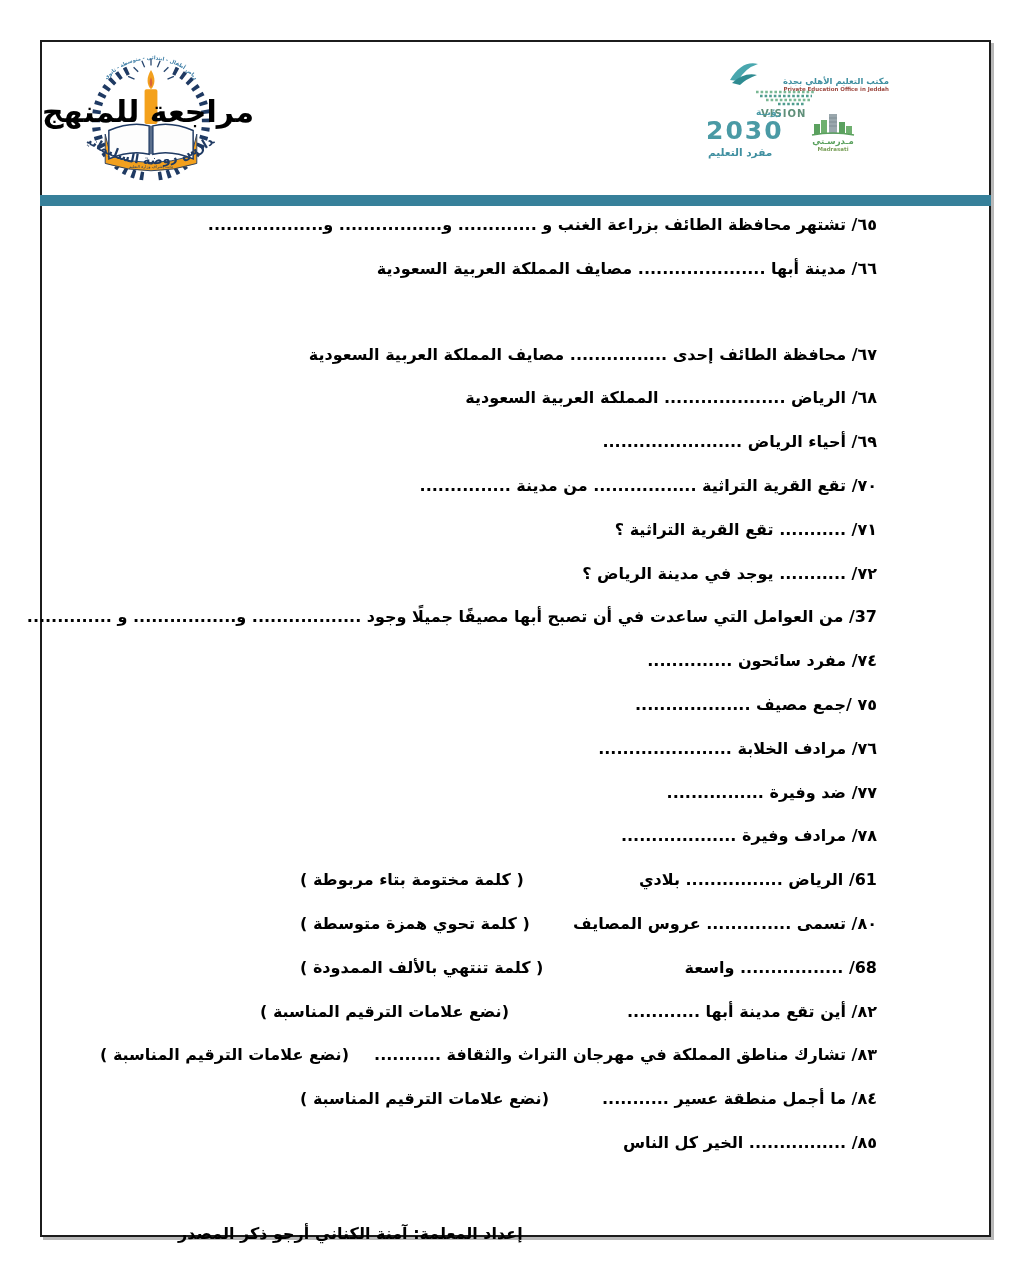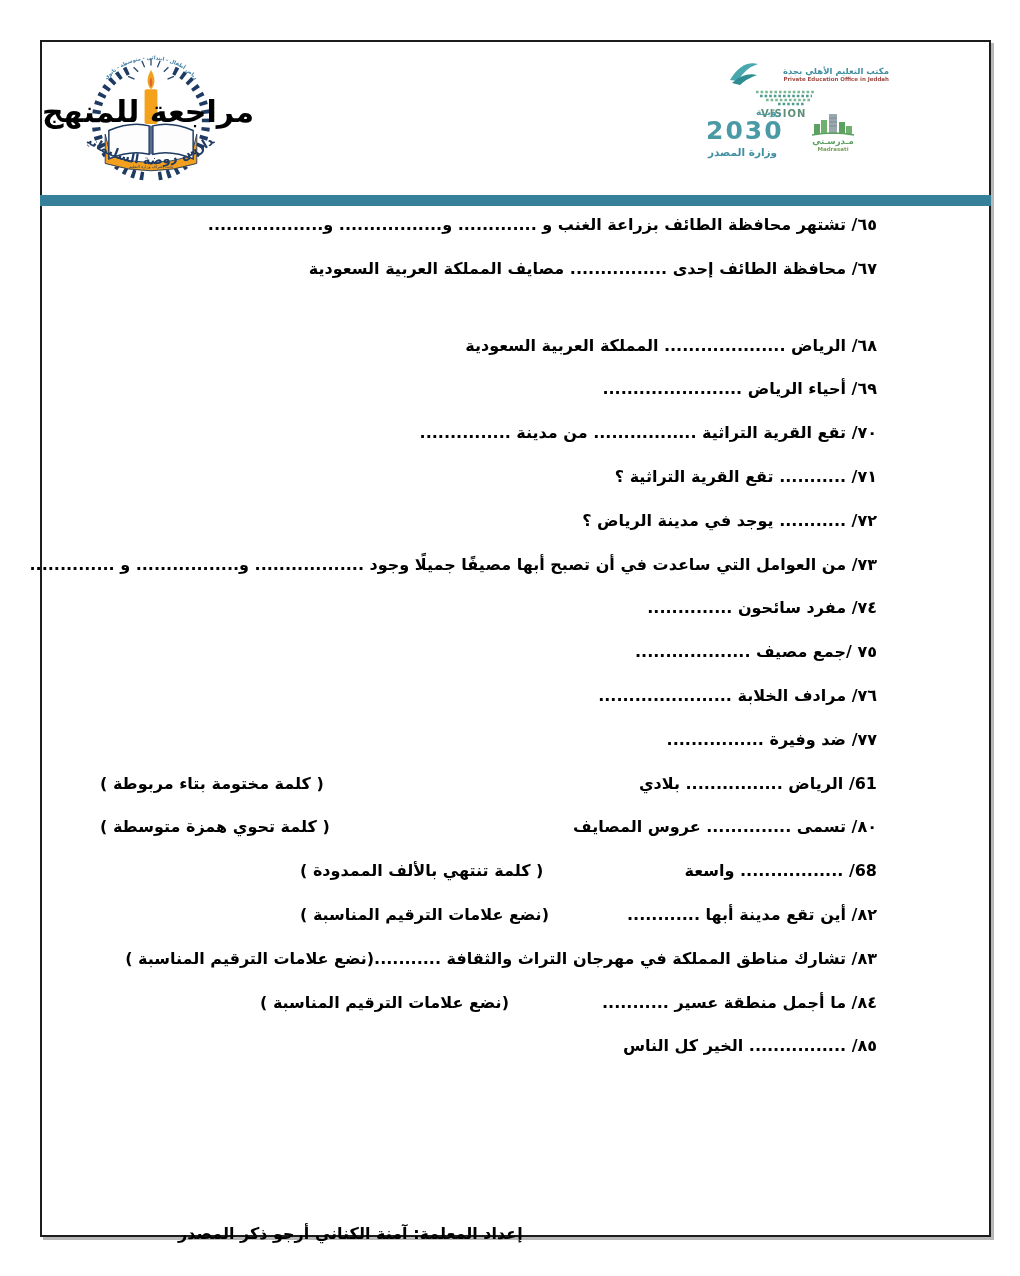--- a/index.html
+++ b/index.html
@@ -15,21 +15,21 @@
   }
   
   .school-logo { position:absolute; left:33px; top:6px; width:152px; height:142px; }
   .school-logo svg { width:100%; height:100%; }
   .doc-title {
     position:absolute; top:52px; left:0; right:0; text-align:left;
     font-size:30px; font-weight:bold; direction:rtl; letter-spacing:0;
   }
   .gov-logo { position:absolute; left:648px; top:14px; width:200px; height:112px; font-weight:bold; }
   .office-icon { position:absolute; left:38px; top:2px; width:32px; height:30px; }
-  .office-text { position:absolute; left:74px; top:10px; width:125px; direction:rtl; text-align:right; }
+  .office-text { position:absolute; left:74px; top:20px; width:125px; direction:rtl; text-align:right; }
   .office-ar { font-size:8.5px; color:#3f8fa0; white-space:nowrap; }
   .office-en { font-size:5.5px; color:#9e4a42; direction:ltr; white-space:nowrap; }
   .map-dots { position:absolute; left:64px; top:34px; width:62px; height:18px; }
   .vision-en { position:absolute; left:32px; top:52px; font-size:10px; color:#5f8f79; letter-spacing:1px;margin-left:39px; }
   .vision-ar { position:absolute; left:66px; top:51px; font-size:9px; color:#4a9aa5; direction:rtl; }
   .vision-year { position:absolute; left:16px; top:60px; font-size:25px; color:#4a9aa5; letter-spacing:2px; }
   .ministry { position:absolute; left:18px; top:90px; font-size:10.5px; color:#3f8fa0; direction:rtl; }
   .madrasati { position:absolute; left:108px; top:56px; width:70px; text-align:center; }
   .madrasati svg { width:46px; height:24px; display:block; margin:0 auto; }
   .madrasati-ar { font-size:8.5px; color:#5ba15f; direction:rtl; }
@@ -37,21 +37,21 @@
   .divider { position:absolute; left:-2px; right:-2px; top:153px; height:11px; background:#37809a; }
   
   .questions {
     position:absolute; top:171px; right:112px; left:58px;
     direction:rtl; font-weight:bold; font-size:16px;
   }
   .q-row {
     height:43.8px; display:flex; justify-content:space-between;
     align-items:flex-start; white-space:nowrap; padding-top:2px;
   }
-  .q-row:nth-child(3) { margin-top:33px; }
+  .q-row:nth-child(3) { margin-top:42px; }
   .q-row:nth-child(15), .q-row:nth-child(16), .q-row:nth-child(17), .q-row:nth-child(20) { padding-left:200px; }
   .q-row:nth-child(18) { padding-left:160px; }
   .q-hint { text-align:left; }
   .credit {
     position:absolute; left:136px; top:1182px; direction:rtl;
     font-size:16px; font-weight:bold; white-space:nowrap;
   }
 </style>
 </head>
 <body>
@@ -112,21 +112,21 @@
       </div>
       <svg class="map-dots" viewBox="0 0 62 18" fill="none" stroke-width="2.6" stroke-dasharray="2.6 2">
         <line x1="2" y1="2" x2="60" y2="2" stroke="#7ab894"></line>
         <line x1="6" y1="6" x2="58" y2="6" stroke="#4f9d8f"></line>
         <line x1="12" y1="10" x2="56" y2="10" stroke="#7ab894"></line>
         <line x1="24" y1="14" x2="50" y2="14" stroke="#4f9d8f"></line>
       </svg>
       <div class="vision-en">VISION</div>
       <div class="vision-ar">رؤيــة</div>
       <div class="vision-year">2030</div>
-      <div class="ministry">وزارة المصدر</div>
+      <div class="ministry">مفرد التعليم</div>
       <div class="madrasati">
         <svg viewBox="0 0 46 24">
           <rect x="19" y="2" width="8" height="20" fill="#9aa7ad"></rect>
           <line x1="19" y1="6" x2="27" y2="6" stroke="#7e8d94" stroke-width="1"></line>
           <line x1="19" y1="10" x2="27" y2="10" stroke="#7e8d94" stroke-width="1"></line>
           <line x1="19" y1="14" x2="27" y2="14" stroke="#7e8d94" stroke-width="1"></line>
           <rect x="4" y="12" width="6" height="10" fill="#5ba15f"></rect>
           <rect x="11" y="8" width="6" height="14" fill="#6fb06f"></rect>
           <rect x="29" y="10" width="6" height="12" fill="#5ba15f"></rect>
           <rect x="36" y="14" width="6" height="8" fill="#6fb06f"></rect>
@@ -138,20 +138,24 @@
     </div>
 
     <div class="divider"></div>
 
     <div class="questions">
       <div class="q-row">
         <span class="q-text">٦٥/ تشتهر محافظة الطائف بزراعة الغنب و ............. و................. و...................</span>
 
       </div>
 
+      <div class="q-row">
+        <span class="q-text">٦٦/ مدينة أبها ..................... مصايف المملكة العربية السعودية</span>
+
+      </div>
 
       <div class="q-row">
         <span class="q-text">٦٧/ محافظة الطائف إحدى ................ مصايف المملكة العربية السعودية</span>
 
       </div>
 
       <div class="q-row">
         <span class="q-text">٦٨/ الرياض .................... المملكة العربية السعودية</span>
 
       </div>
@@ -170,21 +174,21 @@
         <span class="q-text">٧١/ ........... تقع القرية التراثية ؟</span>
 
       </div>
 
       <div class="q-row">
         <span class="q-text">٧٢/ ........... يوجد في مدينة الرياض ؟</span>
 
       </div>
 
       <div class="q-row">
-        <span class="q-text">٧٣/ من العوامل التي ساعدت في أن تصبح أبها مصيفًا جميلًا وجود .................. و................. و  ..............</span>
+        <span class="q-text">37/ من العوامل التي ساعدت في أن تصبح أبها مصيفًا جميلًا وجود .................. و................. و  ..............</span>
 
       </div>
 
       <div class="q-row">
         <span class="q-text">٧٤/ مفرد سائحون ..............</span>
 
       </div>
 
       <div class="q-row">
         <span class="q-text">٧٥ /جمع مصيف ...................</span>
@@ -194,20 +198,24 @@
       <div class="q-row">
         <span class="q-text">٧٦/ مرادف الخلابة ......................</span>
 
       </div>
 
       <div class="q-row">
         <span class="q-text">٧٧/ ضد وفيرة ................</span>
 
       </div>
 
+      <div class="q-row">
+        <span class="q-text">٧٨/ مرادف وفيرة ...................</span>
+
+      </div>
 
       <div class="q-row">
         <span class="q-text">61/ الرياض ................ بلادي</span>
         <span class="q-hint">( كلمة مختومة بتاء مربوطة )</span>
       </div>
 
       <div class="q-row">
         <span class="q-text">٨٠/  تسمى .............. عروس المصايف</span>
         <span class="q-hint">( كلمة تحوي همزة متوسطة )</span>
       </div>

